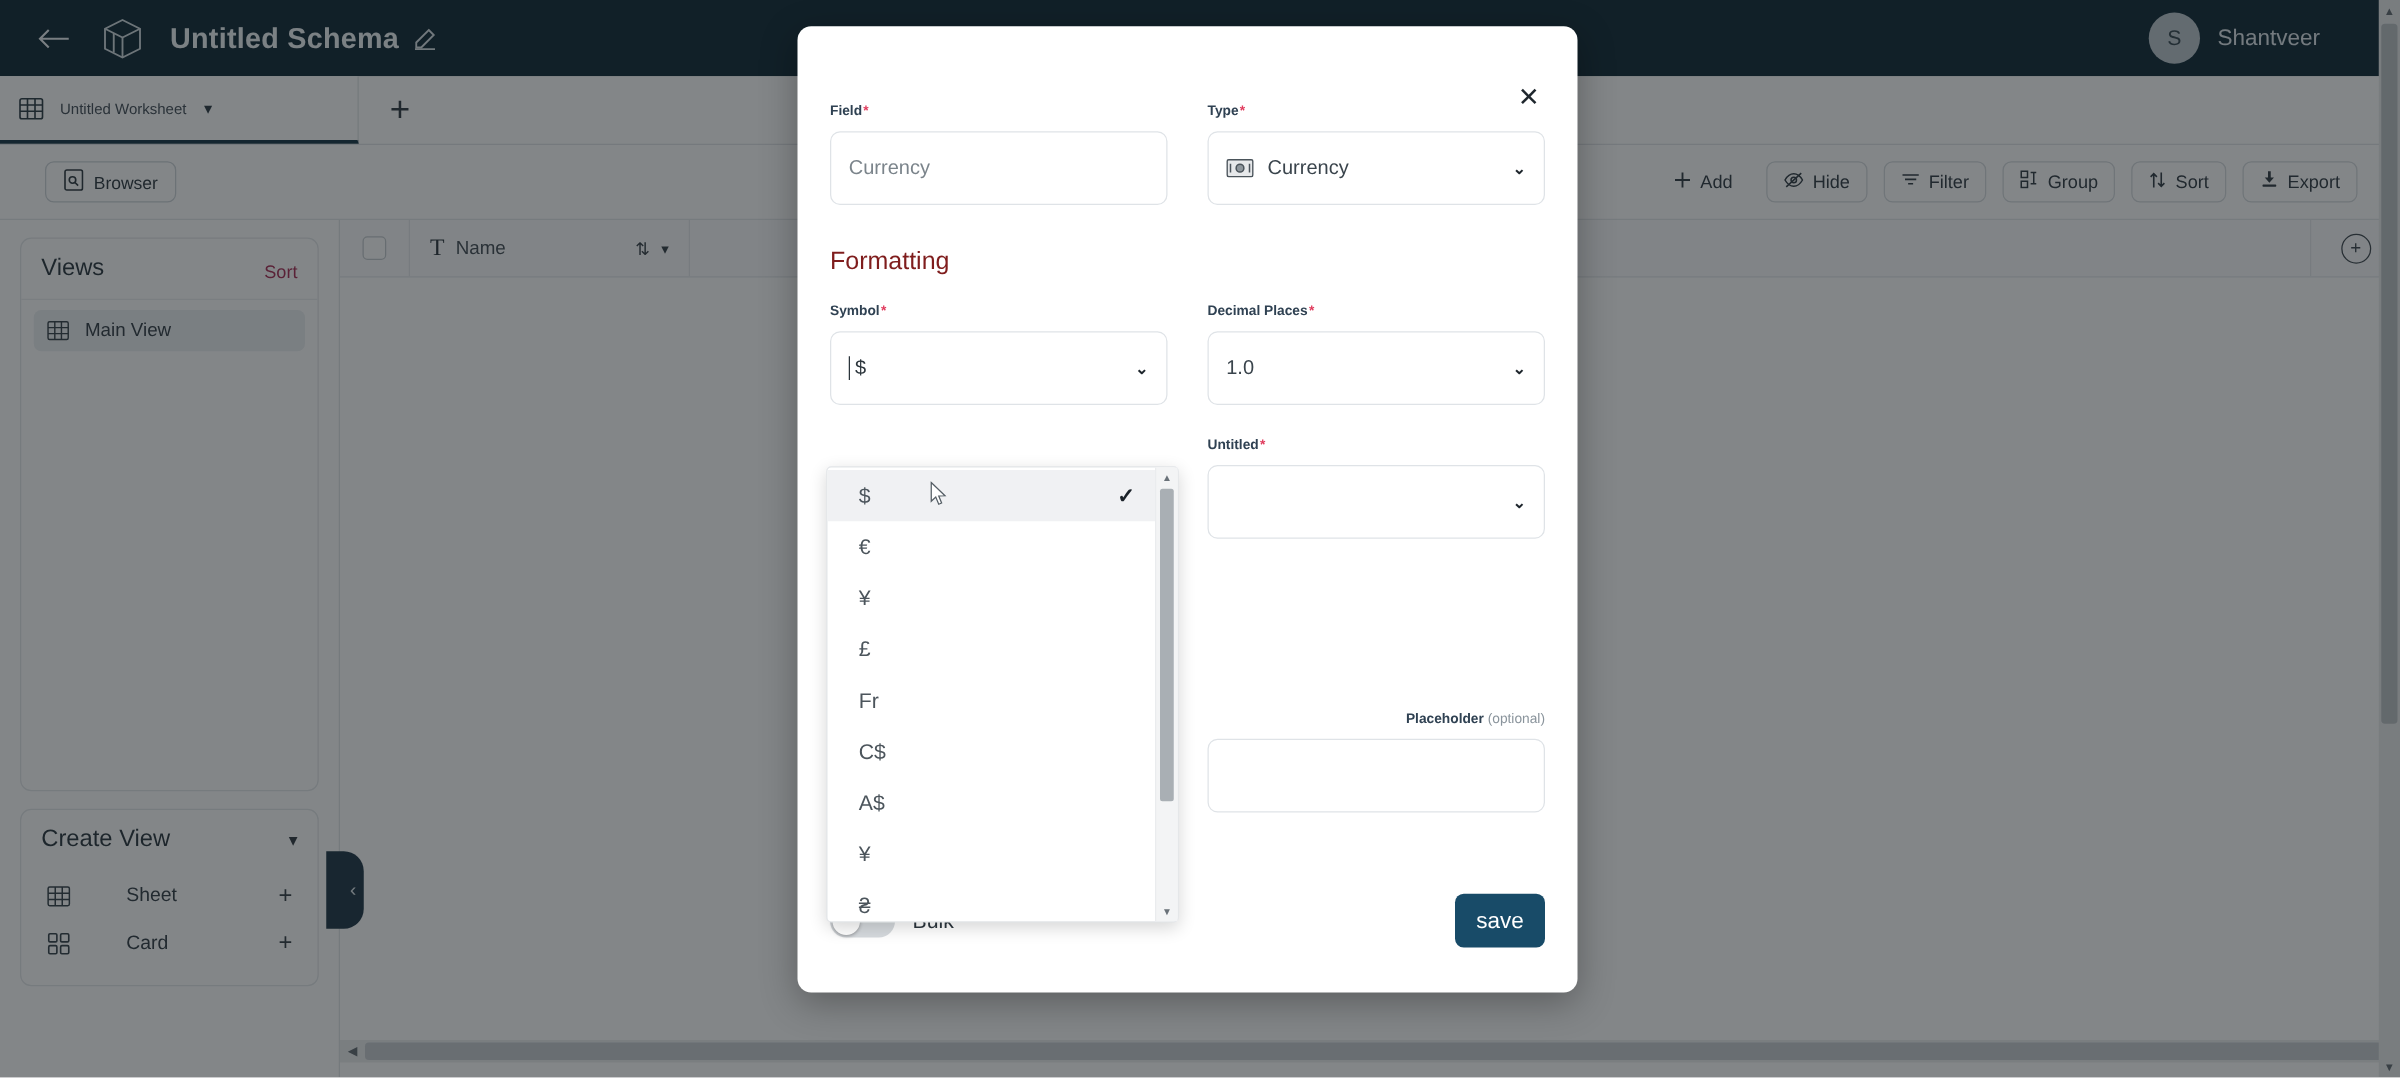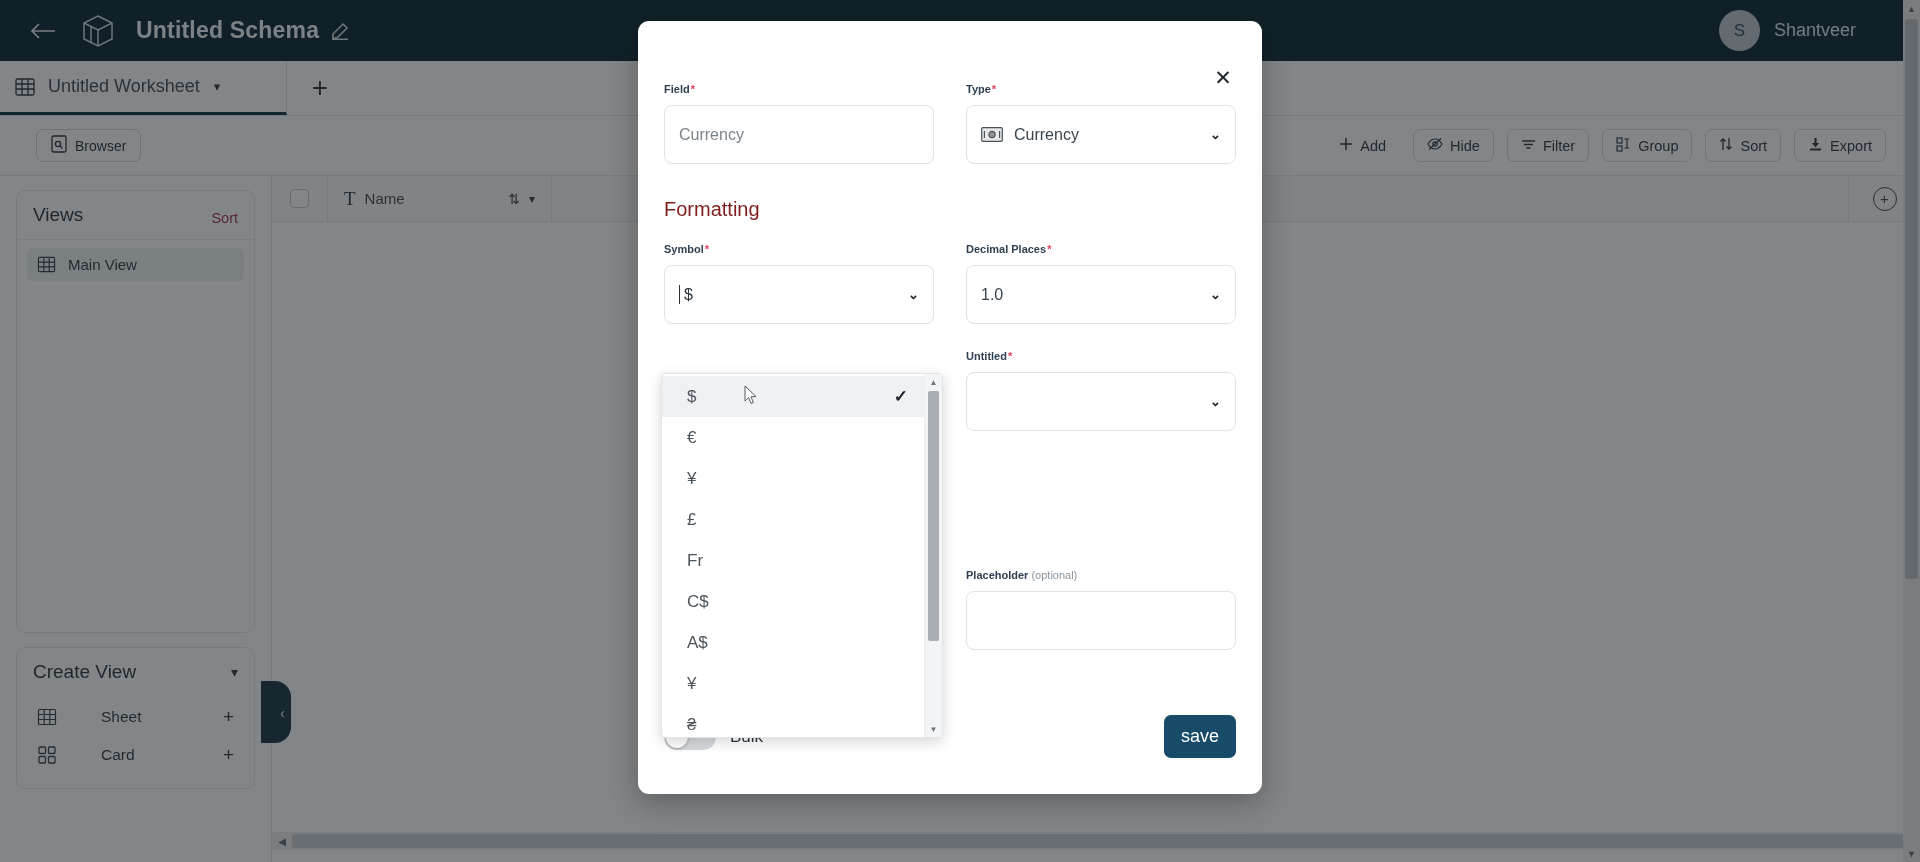--- a/index.html
+++ b/index.html
@@ -31,21 +31,21 @@
   
   .tabbar {
     position:absolute; top:61px; left:0; width:1920px; height:55px;
     background:#ffffff; border-bottom:1px solid #dfe3e6; display:flex; align-items:stretch;
   }
   .ws-tab {
     width:287px; display:flex; align-items:center; gap:12px; padding-left:14px;
     border-right:1px solid #dfe3e6; border-bottom:3px solid #0b2b3c; background:#fff; cursor:pointer;
   }
   .ws-tab .grid-ico { width:22px; height:22px; color:#21313a; }
-  .ws-tab .ws-label { font-size:18px; color:#3b4650; }
+  .ws-tab .ws-label { font-size:12px; color:#3b4650; }
   .ws-tab .chev { color:#22303a; font-size:13px; margin-left:2px; }
   .tab-add { width:66px; display:flex; align-items:center; justify-content:center; font-size:28px; color:#253039; cursor:pointer; font-weight:300; }
 
   
   .toolbar {
     position:absolute; top:116px; left:0; width:1920px; height:60px;
     background:#ffffff; border-bottom:1px solid #e3e6e9; display:flex; align-items:center;
   }
   .browser-btn {
     margin-left:36px; height:33px; padding:0 14px; border:1px solid #ccd2d7; border-radius:7px;
@@ -147,21 +147,21 @@
     display:flex; align-items:center; padding:0 14px; font-size:16px; color:#7b848b;
   }
   .m-select { justify-content:space-between; color:#3a444c; cursor:pointer; }
   .m-select .sel-left { display:flex; align-items:center; gap:11px; }
   .m-select .sel-chev { font-size:13px; color:#1c242b; font-weight:bold; }
   .money-ico { width:22px; height:16px; }
   .section-title { font-size:20px; color:#7f1d1d; margin:34px 0 22px 0; }
   .caret-cursor { display:inline-block; width:1px; height:19px; background:#2b343b; margin-right:2px; vertical-align:-3px; }
 
   .m-row-2 { margin-top:26px; display:flex; gap:32px; }
-  .m-row-3 { margin-top:138px; display:flex; gap:32px; }
+  .m-row-3 { margin-top:138px; display:flex; gap:32px;text-align:right; }
   .m-foot { position:absolute; left:26px; right:26px; bottom:36px; display:flex; align-items:center; }
   .toggle-wrap { display:flex; align-items:center; gap:14px; }
   .toggle {
     width:52px; height:26px; border-radius:14px; background:#d6dade; position:relative; cursor:pointer;
   }
   .toggle .knob { position:absolute; top:2px; left:2px; width:22px; height:22px; border-radius:50%; background:#fff; box-shadow:0 1px 3px rgba(0,0,0,.3); }
   .toggle-label { font-size:17px; color:#2c363e; }
   .save-btn {
     margin-left:auto; background:#184b68; color:#fff; border:none; border-radius:7px;
     width:72px; height:43px; font-size:18px; cursor:pointer; font-family:"Liberation Sans", sans-serif;

